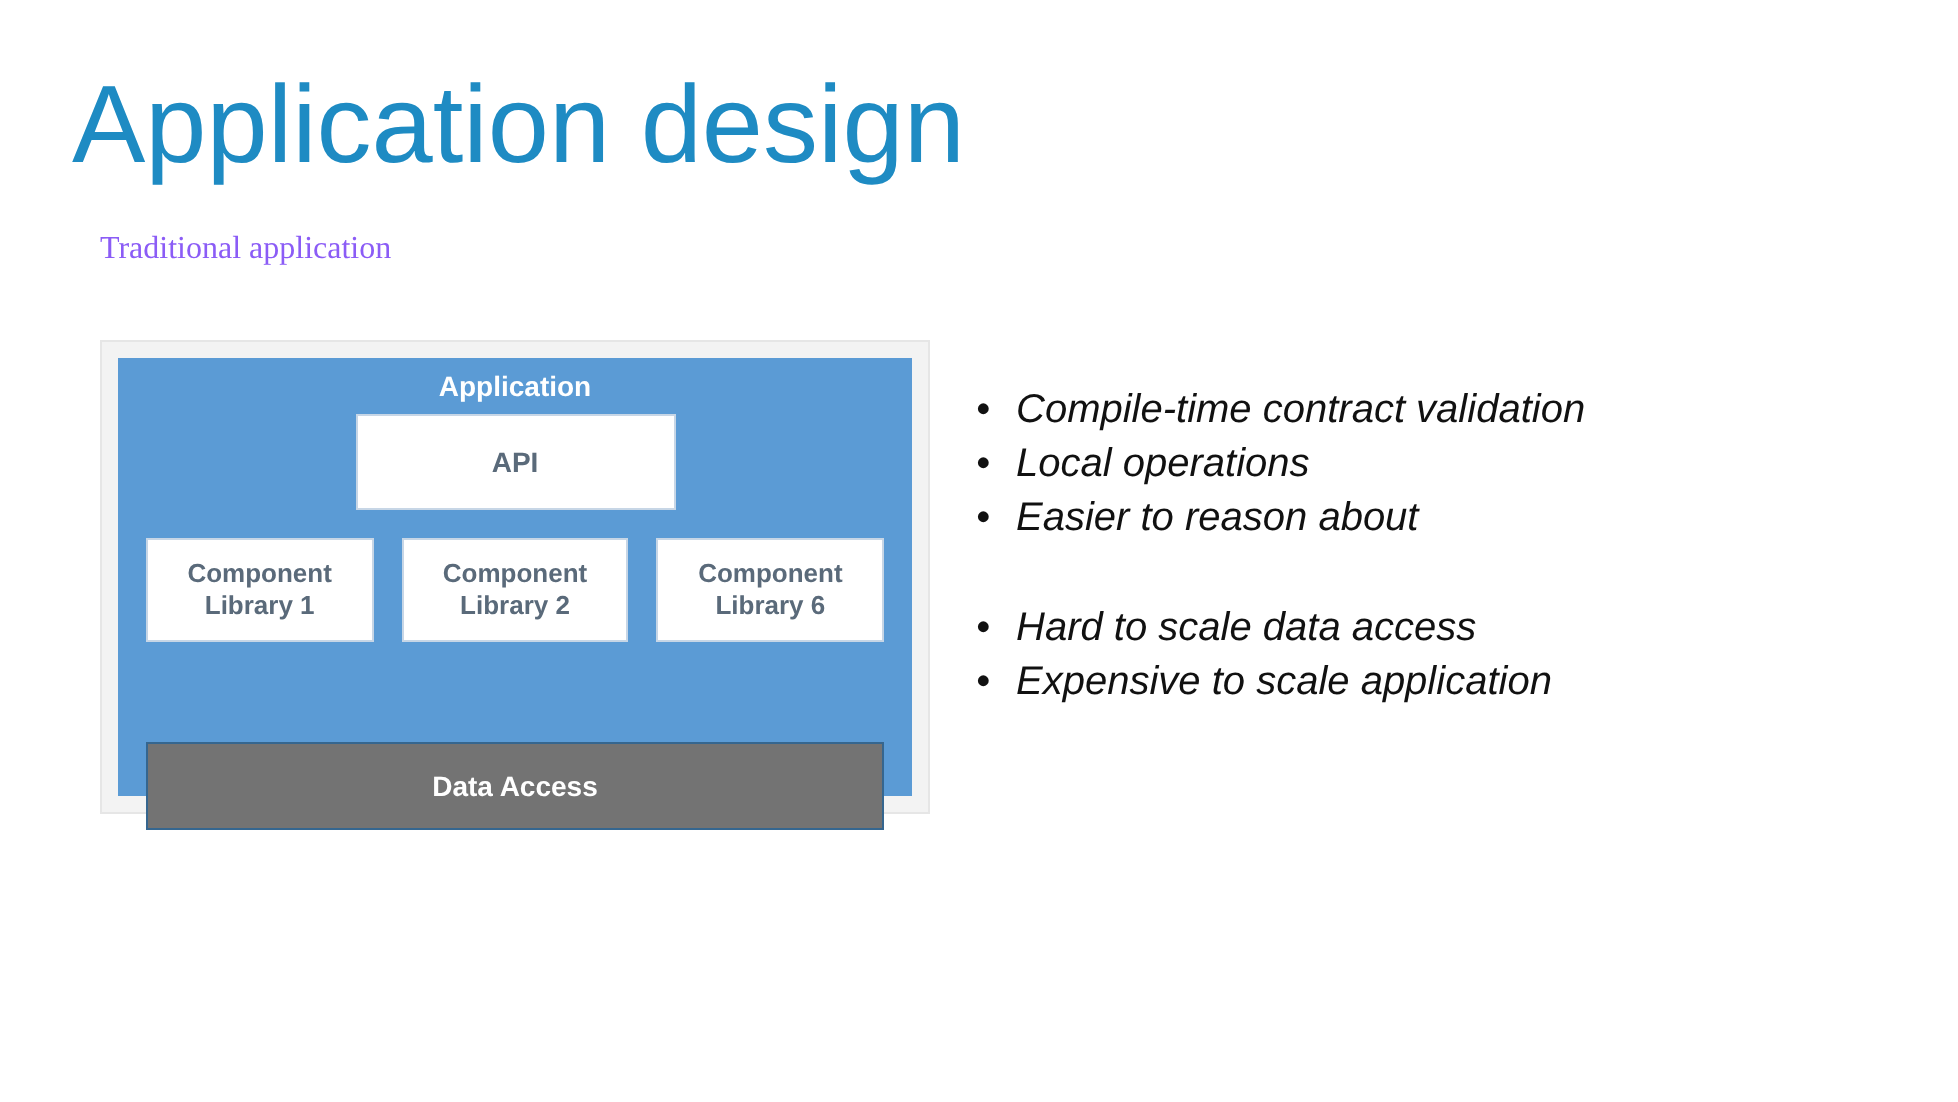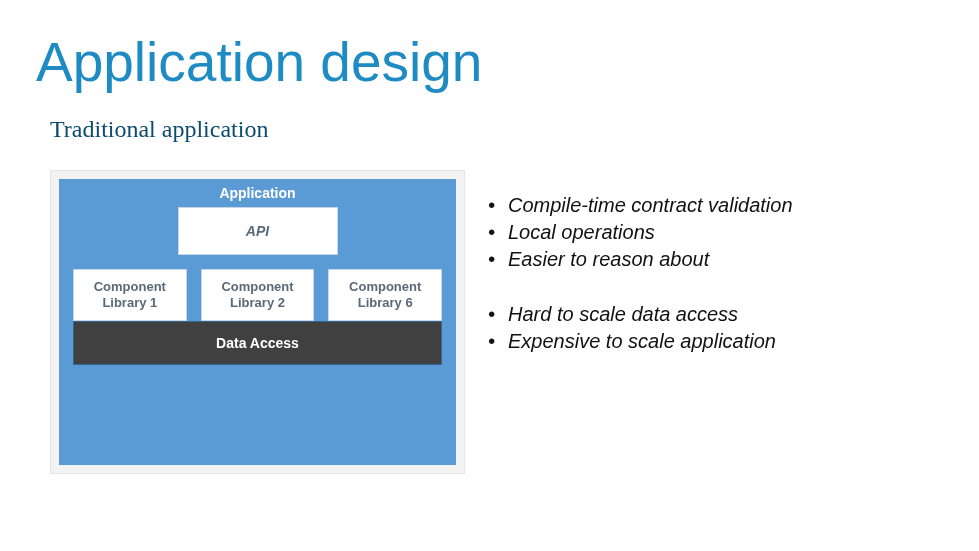--- a/index.html
+++ b/index.html
@@ -16,73 +16,74 @@
     top: 30px;
     left: 36px;
     font-size: 55px;
     font-weight: 300;
     color: #1e8bc3;
   }
   .subtitle {
     position: absolute;
     top: 116px;
     left: 50px;
-    font-size: 24px;
+    font-size: 16px;
     font-weight: 400;
-    color: #0c4a6e;
+    color: #8b5cf6;
     font-family: Georgia, "Times New Roman", serif;
   }
   .diagram-wrap {
     position: absolute;
     top: 170px;
     left: 50px;
     width: 415px;
-    height: 304px;
+    height: 237px;
     background: #f3f3f3;
     border: 1px solid #e6e6e6;
   }
   .diagram {
     position: absolute;
     top: 8px;
     left: 8px;
     right: 8px;
     bottom: 8px;
     background: #5b9bd5;
     padding: 4px 14px 14px 14px;
   }
   .app-label {
     text-align: center;
     color: #fff;
     font-size: 14px;
     font-weight: 600;
     padding: 2px 0 6px 0;
   }
   .row { display: flex; gap: 14px; justify-content: center; }
-  .row-top { margin-bottom: 14px; font-style: italic; }
-  .row-mid { }
+  .row-top { margin-bottom: 14px; }
+  .row-mid { margin-bottom: 10px; }
   .box {
     background: #ffffff;
     border: 1px solid #c7d6e6;
     color: #5a6a7a;
     font-size: 14px;
     font-weight: 600;
     display: flex;
     align-items: center;
     justify-content: center;
     text-align: center;
     line-height: 1.2;
   }
   .box-top { width: 160px; height: 48px; }
   .box-mid { width: 114px; height: 52px; font-size: 13px; }
   .box-bottom {
     width: 100%;
     height: 44px;
-    background: #404040;
+    background: #737373;
     color: #ffffff;
     border: 1px solid #35668f;
+    margin-top: 40px;
   }
   .bullets {
     position: absolute;
     top: 192px;
     left: 486px;
     width: 440px;
     font-style: italic;
   }
   .bullet-list { list-style: none; margin-bottom: 28px; }
   .bullet-list li {

